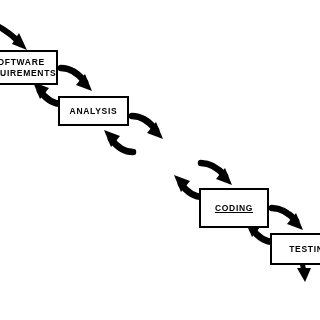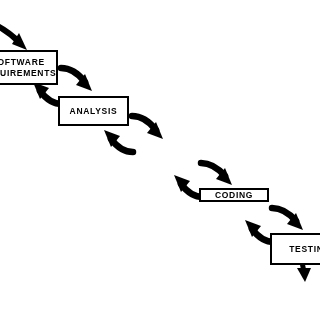--- a/index.html
+++ b/index.html
@@ -116,21 +116,21 @@
   <div class="stage-box clip-left" style="left:-16px; top:50px; width:74px; height:35px;">
     <span class="stage-label">SOFTWARE
 REQUIREMENTS</span>
   </div>
 
   <div class="stage-box" style="left:58px; top:96px; width:71px; height:30px;">
     <span class="stage-label">ANALYSIS</span>
   </div>
 
 
-  <div class="stage-box" style="left:199px; top:188px; width:70px; height:14px;">
+  <div class="stage-box" style="left:199px; top:188px; width:70px; height:40px;text-decoration:underline;">
     <span class="stage-label">CODING</span>
   </div>
 
   <div class="stage-box clip-right" style="left:270px; top:233px; width:70px; height:32px;">
     <span class="stage-label">TESTING</span>
   </div>
 
 </div>
 
 </body></html>

